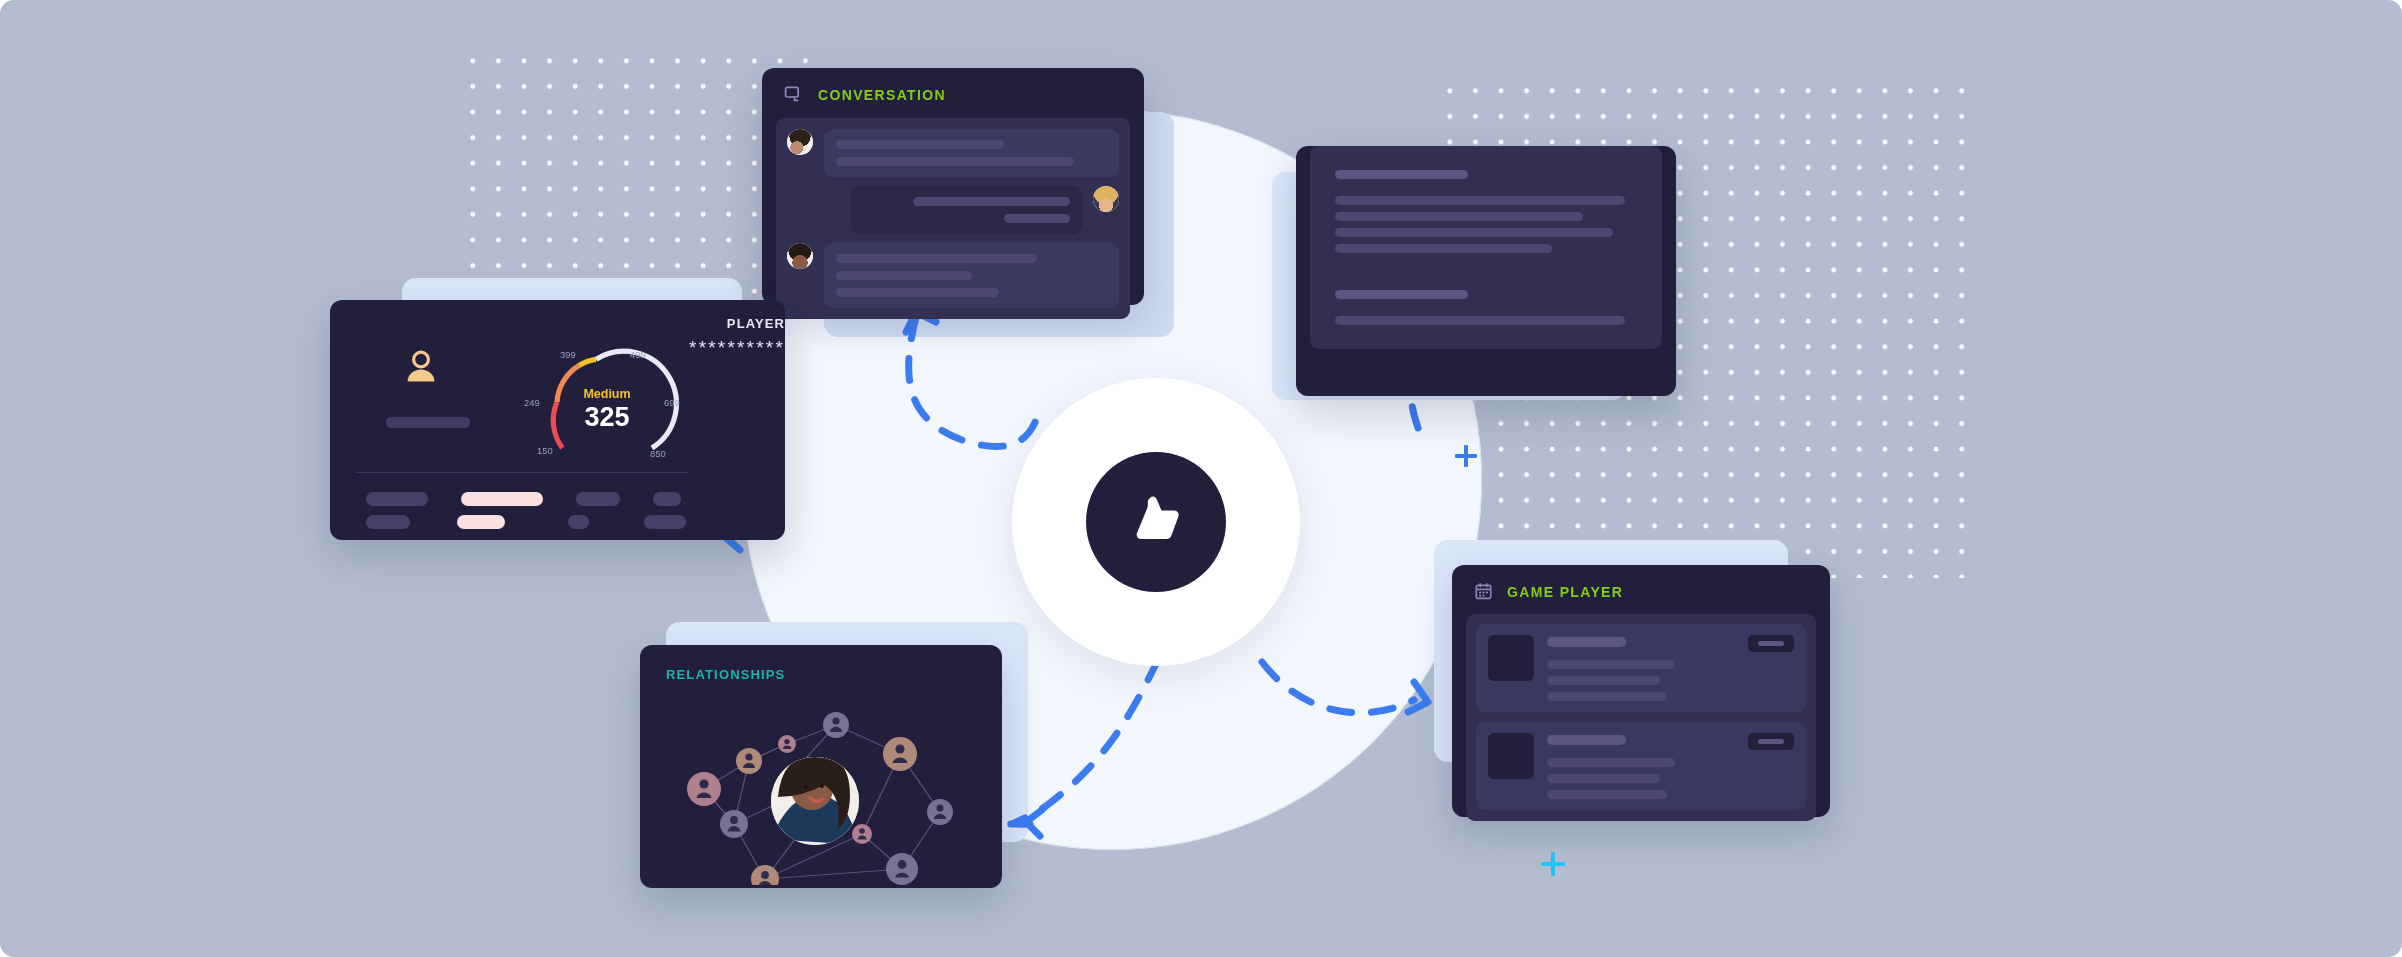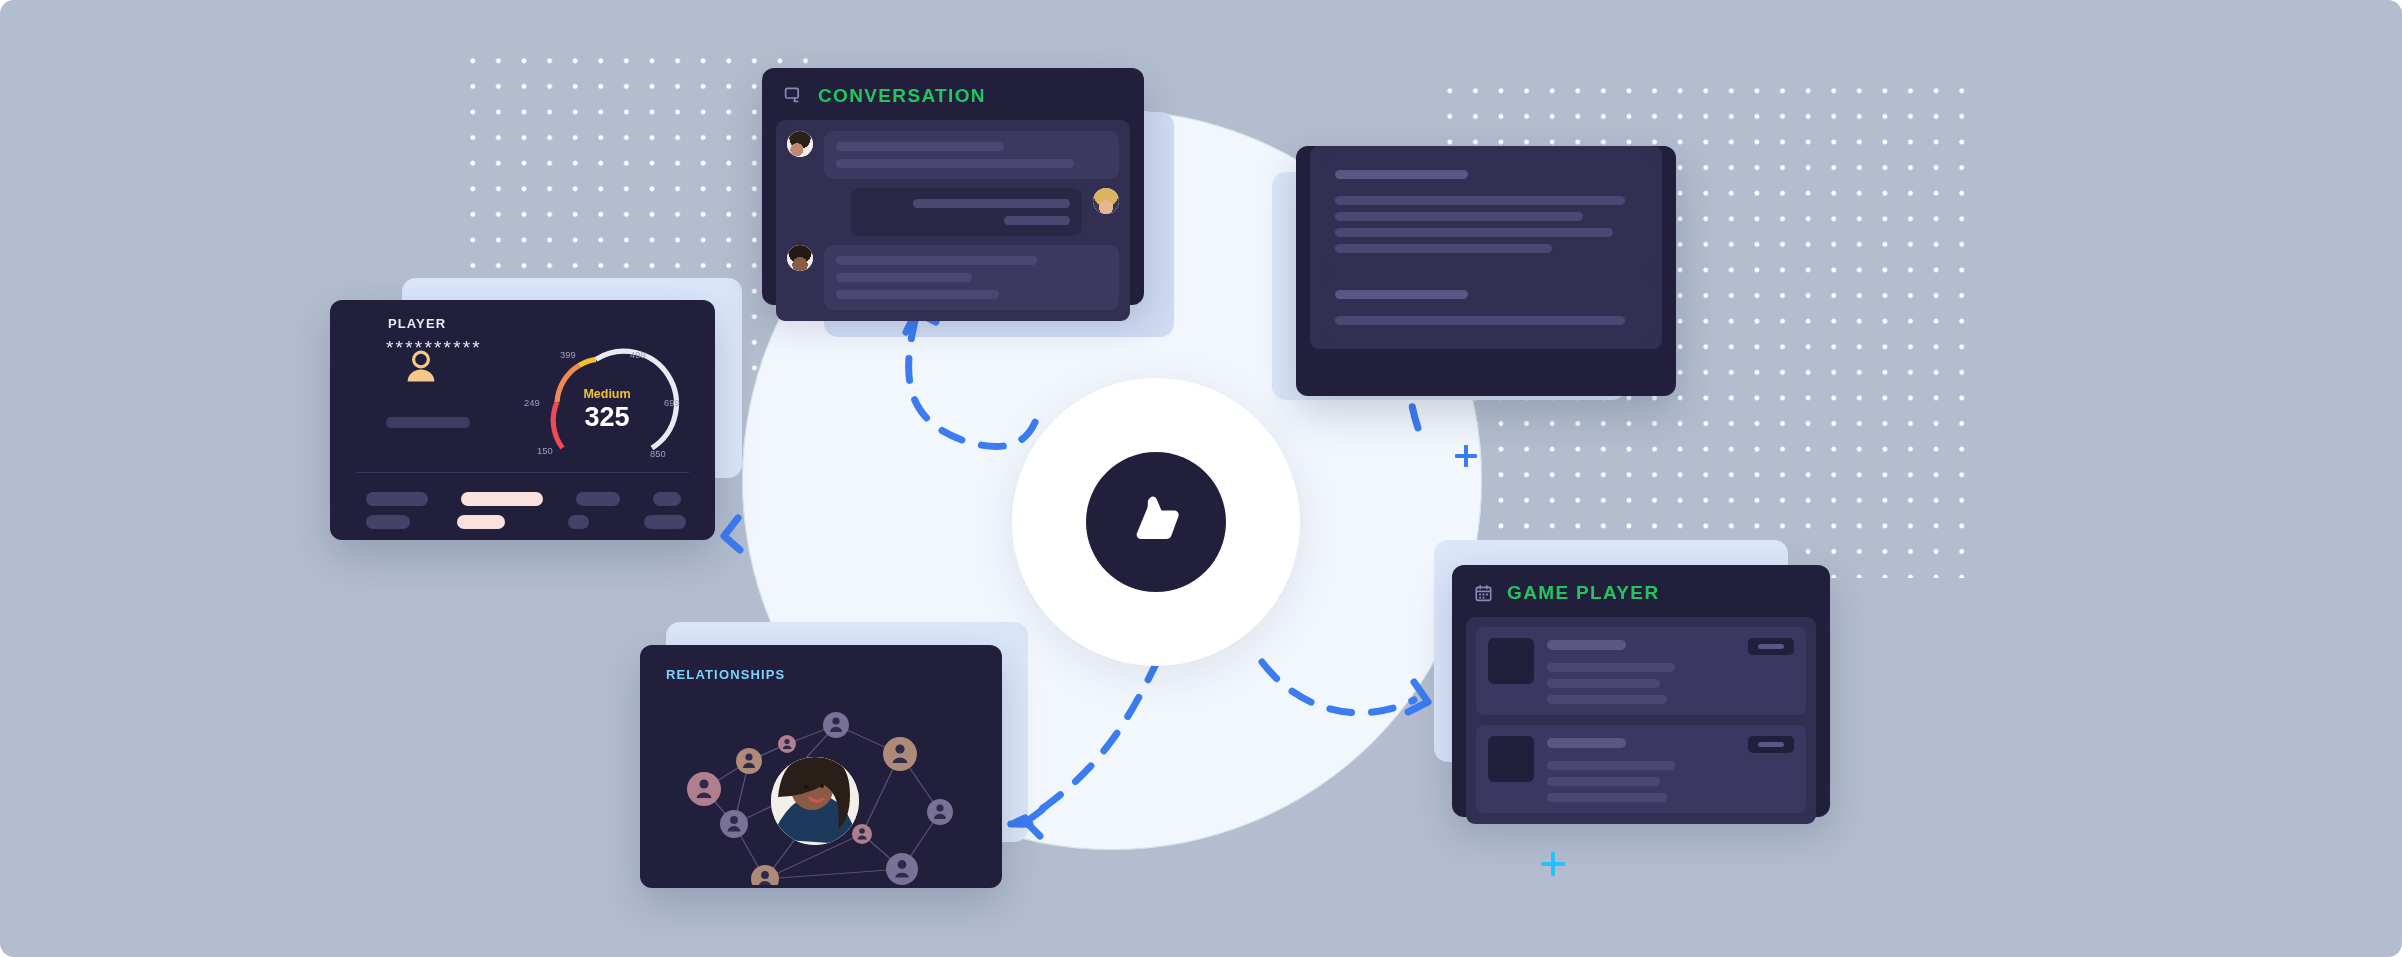--- a/index.html
+++ b/index.html
@@ -77,22 +77,22 @@
     border-radius:14px;
     z-index:10;
   }
   .ghost.pale { background:#dbe6f9; }
 
   .card-head {
     display:flex; align-items:center; gap:14px;
     padding:17px 22px 13px 22px;
   }
   .card-title {
-    color:#22c55e;
-    font-size:19px;
+    color:#84cc16;
+    font-size:14px;
     letter-spacing:1.35px;
     font-weight:600;
   }
   .hicon { display:block; flex:0 0 auto; }
 
   .panel {
     background:#322f52;
     border-radius:9px;
     margin:0 14px 14px 14px;
     padding:12px;
@@ -118,21 +118,21 @@
   }
   .avatar .hair {
     position:absolute; inset:0; border-radius:50%;
   }
   .avatar.a1 .hair { background:radial-gradient(circle at 38% 72%, #c08a72 0 26%, rgba(0,0,0,0) 27%), radial-gradient(circle at 50% 28%, #2b2118 0 46%, rgba(0,0,0,0) 47%), #f2efec; }
   .avatar.a2 .hair { background:radial-gradient(circle at 50% 74%, #e7b68f 0 30%, rgba(0,0,0,0) 31%), radial-gradient(circle at 50% 26%, #ddb45e 0 52%, rgba(0,0,0,0) 53%), #3a3550; }
   .avatar.a3 .hair { background:radial-gradient(circle at 50% 76%, #8a5b44 0 32%, rgba(0,0,0,0) 33%), radial-gradient(circle at 50% 27%, #231a14 0 50%, rgba(0,0,0,0) 51%), #f0ece8; }
   .msg-block { background:#322f52; border-radius:8px; padding:13px 14px; display:flex; flex-direction:column; }
 
   
-  #card-player { left:330px; top:300px; width:385px; height:240px; }
+  #card-player { left:330px; top:300px; width:455px; height:240px;text-align:right; }
   .player-label {
     color:#e9eaf4; font-size:13px; letter-spacing:1.1px; font-weight:600;
     padding:16px 0 0 58px;
   }
   #player-dots {
     color:#e4e6f2; font-size:19px; letter-spacing:2.2px;
     padding:6px 0 0 56px; font-family:"Liberation Sans", sans-serif;
   }
 
   
@@ -310,21 +310,21 @@
         <div style="width:52px; height:14px; border-radius:7px; background:#fbe0de; margin-left:14px;"></div>
         <div style="width:22px; height:14px; border-radius:7px; background:#454168; margin-left:30px;"></div>
         <div style="width:46px; height:14px; border-radius:7px; background:#454168; margin-left:22px;"></div>
       </div>
     </div>
 
   </div>
 
   <div class="ghost pale" style="left:666px; top:622px; width:362px; height:220px;"></div>
   <div class="card" id="card-relationships">
-    <div style="color:#7dd3fc; font-size:13px; letter-spacing:1.15px; font-weight:600; padding:22px 0 0 26px;">RELATIONSHIPS</div>
+    <div style="color:#14b8a6; font-size:13px; letter-spacing:1.15px; font-weight:600; padding:22px 0 0 26px;">RELATIONSHIPS</div>
 
     <svg style="position:absolute; left:10px; top:44px;" width="346" height="196" viewBox="0 0 346 196">
       <g stroke="#585178" stroke-width="1.25" fill="none">
         <line x1="54" y1="100" x2="99" y2="72"></line>
         <line x1="54" y1="100" x2="84" y2="135"></line>
         <line x1="99" y1="72" x2="137" y2="55"></line>
         <line x1="99" y1="72" x2="84" y2="135"></line>
         <line x1="137" y1="55" x2="186" y2="36"></line>
         <line x1="186" y1="36" x2="250" y2="65"></line>
         <line x1="186" y1="36" x2="137" y2="90"></line>

